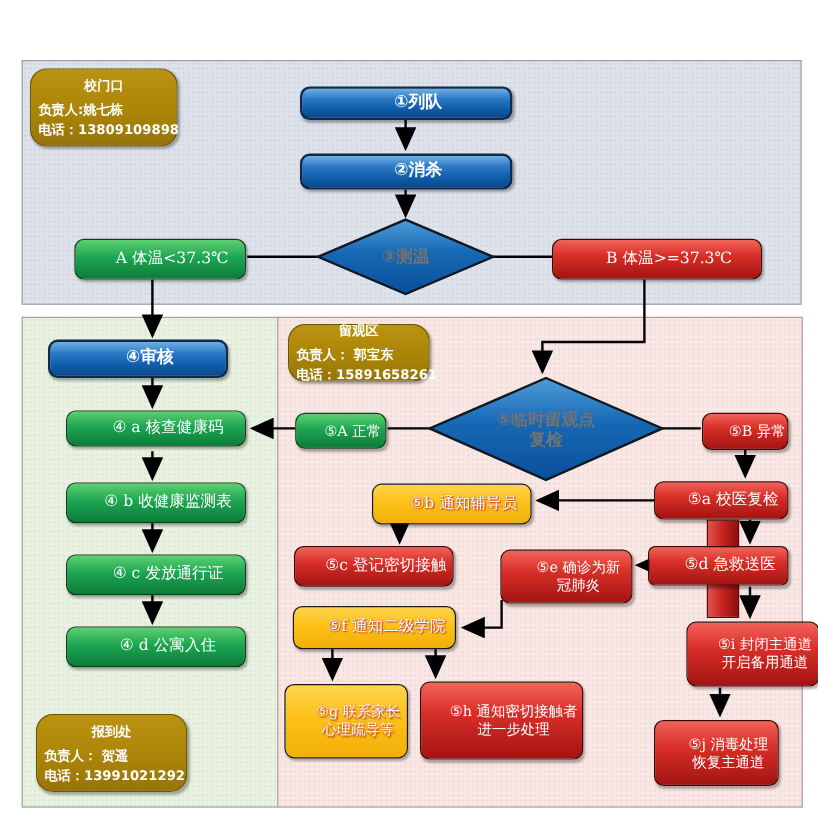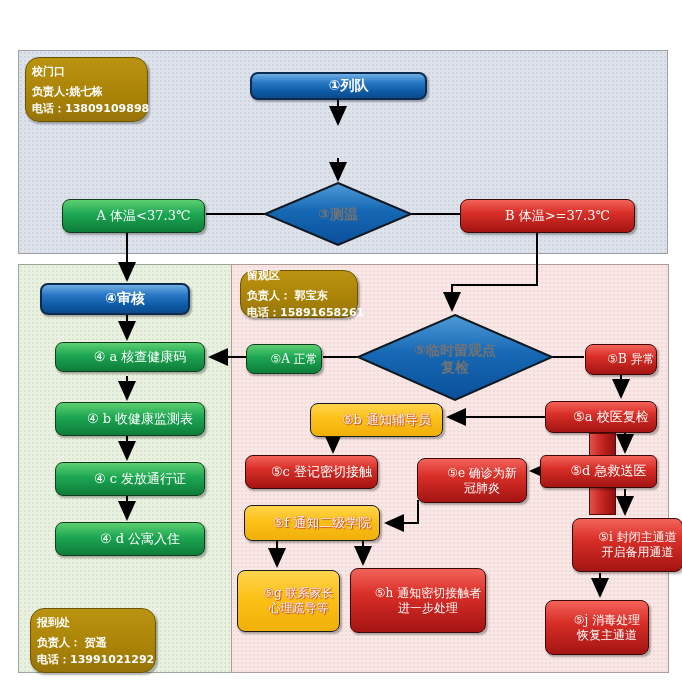--- a/index.html
+++ b/index.html
@@ -47,21 +47,21 @@
     border:1.5px solid #1a1a1a;color:#fff;font-size:13px;
     text-shadow:0 0 1px #c0392b,1px 1px 1px rgba(192,57,43,.9);
     font-family:"DejaVu Serif","Liberation Serif",serif;
   }
   .gold{
     background:linear-gradient(180deg,#bb9311 0%,#a98307 60%,#97740a 100%);
     border:1.5px solid #6b5500;border-radius:14px;color:#fff;font-weight:bold;font-size:11px;
     z-index:3;position:absolute;display:flex;flex-direction:column;justify-content:center;
     padding:4px 6px;box-sizing:border-box;box-shadow:1.5px 2px 2px rgba(0,0,0,.3);
   }
-  .gold .g-title{margin-bottom:3px;}
+  .gold .g-title{text-align:center;margin-bottom:3px;}
   .gold .g-line{text-align:left;margin-top:2px;white-space:nowrap;}
   .dtext{
     position:absolute;z-index:3;color:#737373;font-weight:bold;text-align:center;
     font-size:14px;line-height:1.2;pointer-events:none;
   }
   .crossband{
     position:absolute;z-index:3;
     background:linear-gradient(90deg,#e2514a 0%,#c42320 50%,#8f100f 100%);
     border:1px solid #5a0a0a;box-sizing:border-box;
   }
@@ -128,27 +128,28 @@
   <div class="gold" style="left:25px;top:57px;width:123px;height:65px;">
     <div class="g-title">校门口</div>
     <div class="g-line">负责人:姚七栋</div>
     <div class="g-line">电话：13809109898</div>
   </div>
   <div class="gold" style="left:240px;top:270px;width:118px;height:48px;">
     <div class="g-title">留观区</div>
     <div class="g-line">负责人： 郭宝东</div>
     <div class="g-line">电话：15891658261</div>
   </div>
-  <div class="gold" style="left:30px;top:595px;width:126px;height:65px;margin-top:13px;">
+  <div class="gold" style="left:30px;top:595px;width:126px;height:65px;">
     <div class="g-title">报到处</div>
     <div class="g-line">负责人： 贺遥</div>
     <div class="g-line">电话：13991021292</div>
   </div>
 
   <div class="node blue" style="left:250px;top:72px;width:177px;height:28px;">①列队</div>
+  <div class="node blue" style="left:250px;top:128px;width:177px;height:30px;">②消杀</div>
   <div class="node green" style="left:62px;top:199px;width:143px;height:34px;">A 体温&lt;37.3℃</div>
   <div class="node red" style="left:460px;top:199px;width:175px;height:34px;">B 体温&gt;=37.3℃</div>
 
   <div class="node blue" style="left:40px;top:283px;width:150px;height:32px;">④审核</div>
   <div class="node green" style="left:55px;top:342px;width:150px;height:30px;">④ a 核查健康码</div>
   <div class="node green" style="left:55px;top:402px;width:150px;height:34px;">④ b 收健康监测表</div>
   <div class="node green" style="left:55px;top:462px;width:150px;height:34px;">④ c 发放通行证</div>
   <div class="node green" style="left:55px;top:522px;width:150px;height:34px;">④ d 公寓入住</div>
 
   <div class="node green" style="left:246px;top:344px;width:76px;height:30px;font-size:12px;">⑤A 正常</div>

